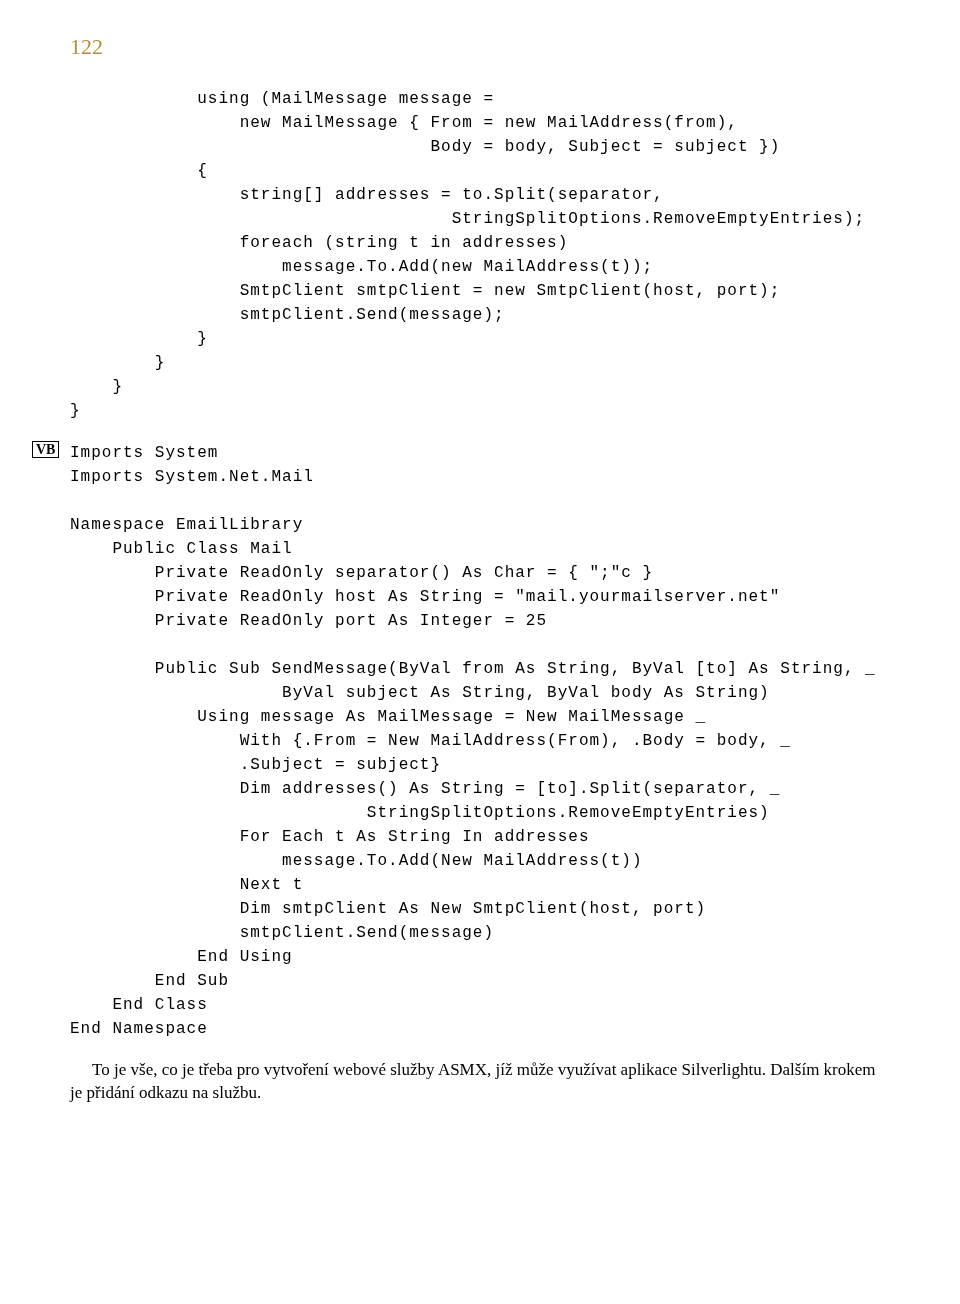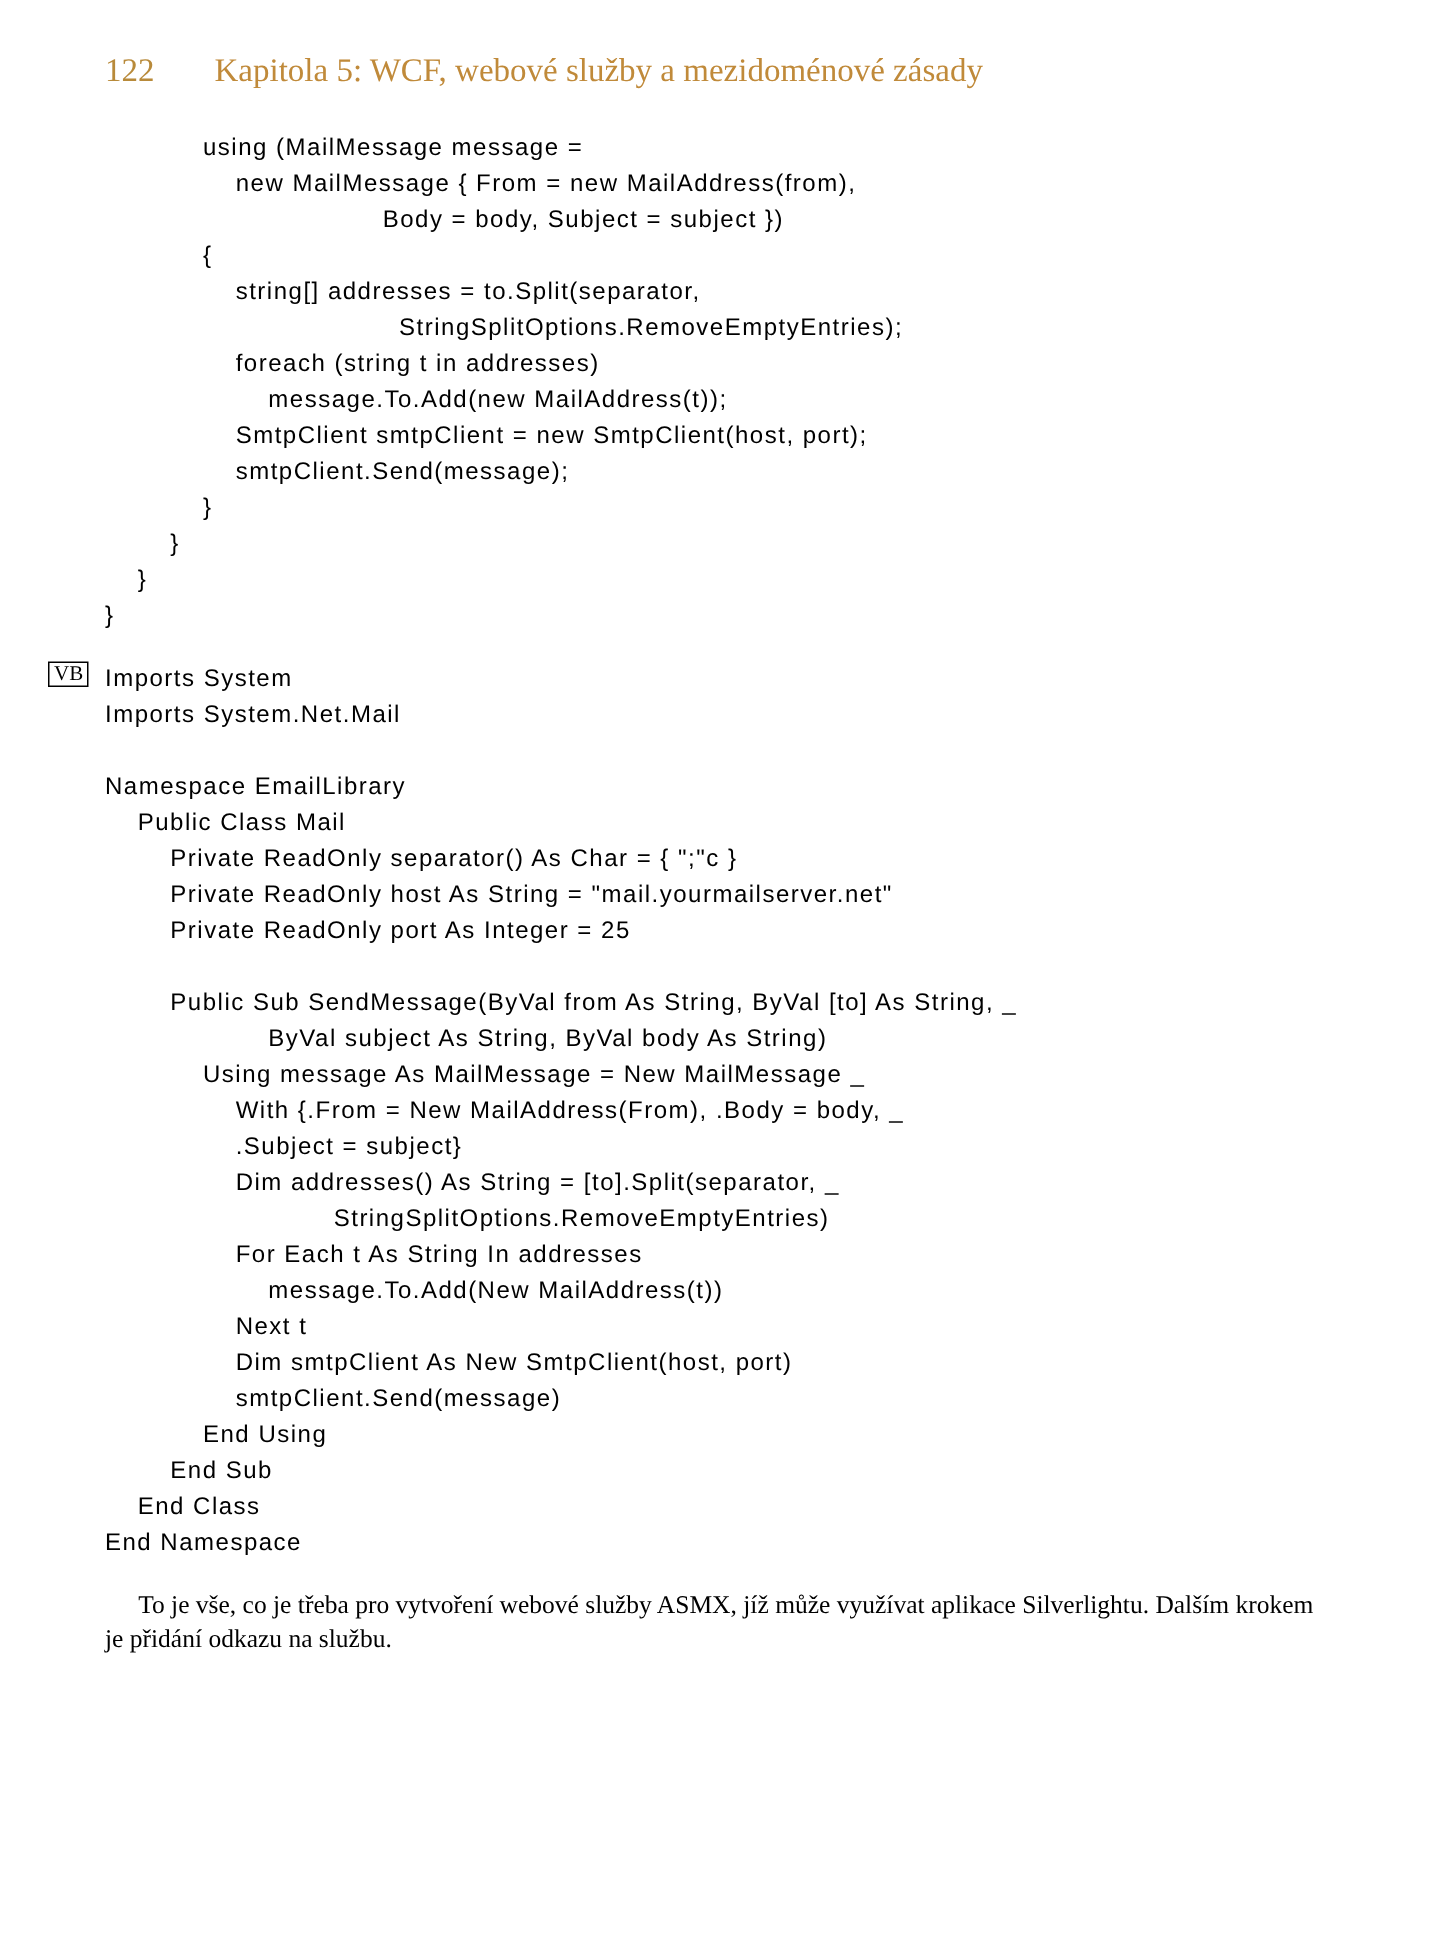--- a/index.html
+++ b/index.html
@@ -23,55 +23,54 @@
     color: #b88a3a;
     font-size: 22px;
     font-weight: normal;
   }
   .chapter-title {
     color: #c08a3a;
     font-size: 22px;
     font-weight: normal;
   }
   pre.code {
-    font-family: Liberation Sans, sans-serif;
+    font-family: Liberation Mono, monospace;
     font-size: 16px;
     white-space: pre;
     margin: 0 0 18px 0;
     line-height: 1.5;
     letter-spacing: 1px;
   }
   .vb-block {
     position: relative;
     margin-top: 10px;
   }
   .vb-badge {
     position: absolute;
     left: -38px;
     top: 0;
     font-family: Georgia, serif;
     font-size: 14px;
-    font-weight: normal;
+    font-weight: bold;
     border: 1.5px solid #000;
     padding: 0 3px;
     line-height: 1.1;
   }
   p.body-text {
     margin: 14px 0 0 0;
     font-size: 17px;
     text-indent: 1.3em;
     line-height: 1.35;
   }
 </style>
 </head>
 <body>
 
 <div class="header-row">
   <span class="page-number">122</span>
-  <span class="chapter-title">Kapitola 5: WCF, webové služby a mezidoménové zásady</span>
 </div>
 
 <pre class="code">            using (MailMessage message =
                 new MailMessage { From = new MailAddress(from),
                                   Body = body, Subject = subject })
             {
                 string[] addresses = to.Split(separator,
                                     StringSplitOptions.RemoveEmptyEntries);
                 foreach (string t in addresses)
                     message.To.Add(new MailAddress(t));

